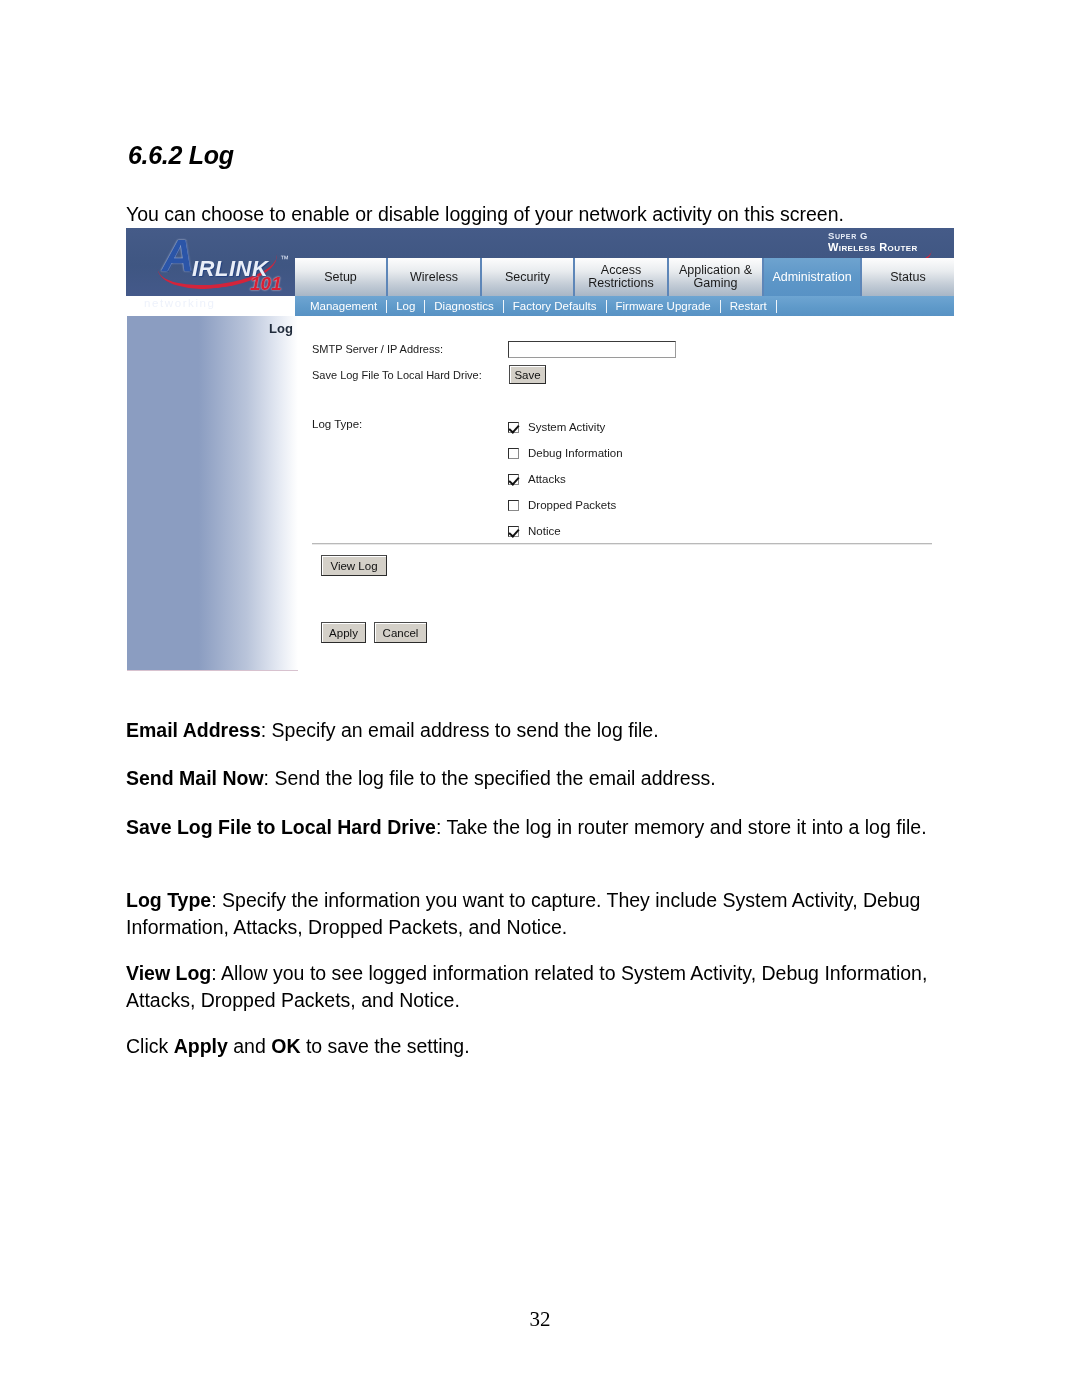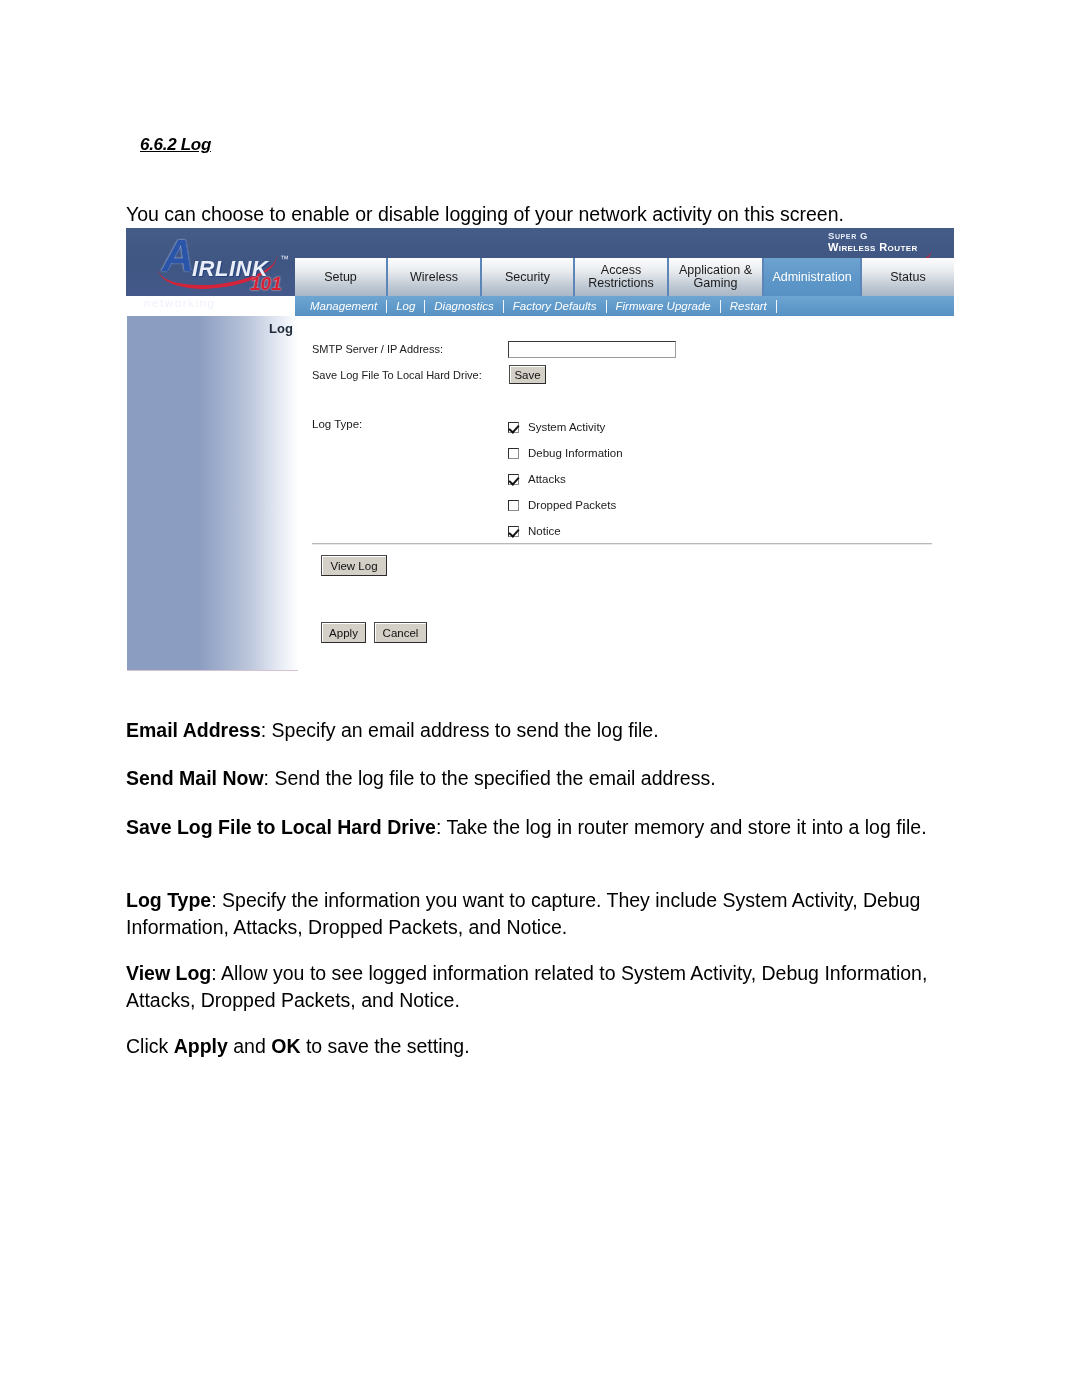--- a/index.html
+++ b/index.html
@@ -11,24 +11,23 @@
     position:relative;
     overflow:hidden;
   }
   .page{
     position:absolute;
     left:0;top:0;width:1080px;height:1397px;
   }
 
   
   .heading{
-    position:absolute;left:140px;top:124px;
-    font-size:17px;font-weight:bold;font-style:italic;
+    position:absolute;left:128px;top:124px;
+    font-size:25px;font-weight:bold;font-style:italic;
     letter-spacing:-0.3px;
-    text-decoration:underline;
   }
   .intro{
     position:absolute;left:126px;top:181px;width:840px;
     font-size:19.5px;line-height:26px;
   }
 
   .para{
     position:absolute;left:126px;width:828px;
     font-size:19.5px;line-height:27px;
   }
@@ -137,21 +136,21 @@
   .tab.last{border-right:none;}
 
   
   .subnav{
     position:absolute;left:169px;top:68px;width:659px;height:20px;
     background:linear-gradient(180deg,#6ea5d2 0%,#5e99c9 60%,#5892c4 100%);
     display:flex;align-items:center;
     padding-left:6px;box-sizing:border-box;
   }
   .subitem{
-    font-size:11.5px;color:#ffffff;padding:0 9px;white-space:nowrap;font-style:italic;
+    font-size:11.5px;color:#ffffff;padding:0 9px;white-space:nowrap;
   }
   .subsep{
     width:1px;height:13px;background:#ffffff;opacity:.9;
   }
 
   
   .shot-body{
     position:absolute;left:0;top:88px;width:828px;height:355px;
     background:#ffffff;
   }
@@ -360,13 +359,14 @@
   </p>
 
   <p class="para" style="top:940px;">
     <b>View Log</b><span>: Allow you to see logged information related to System Activity, Debug Information, Attacks, Dropped Packets, and Notice.</span>
   </p>
 
   <p class="para" style="top:1013px;">
     <span>Click </span><b>Apply</b><span> and </span><b>OK</b><span> to save the setting.</span>
   </p>
 
+  <div class="pagenum">32</div>
 </div>
 
 </body></html>

